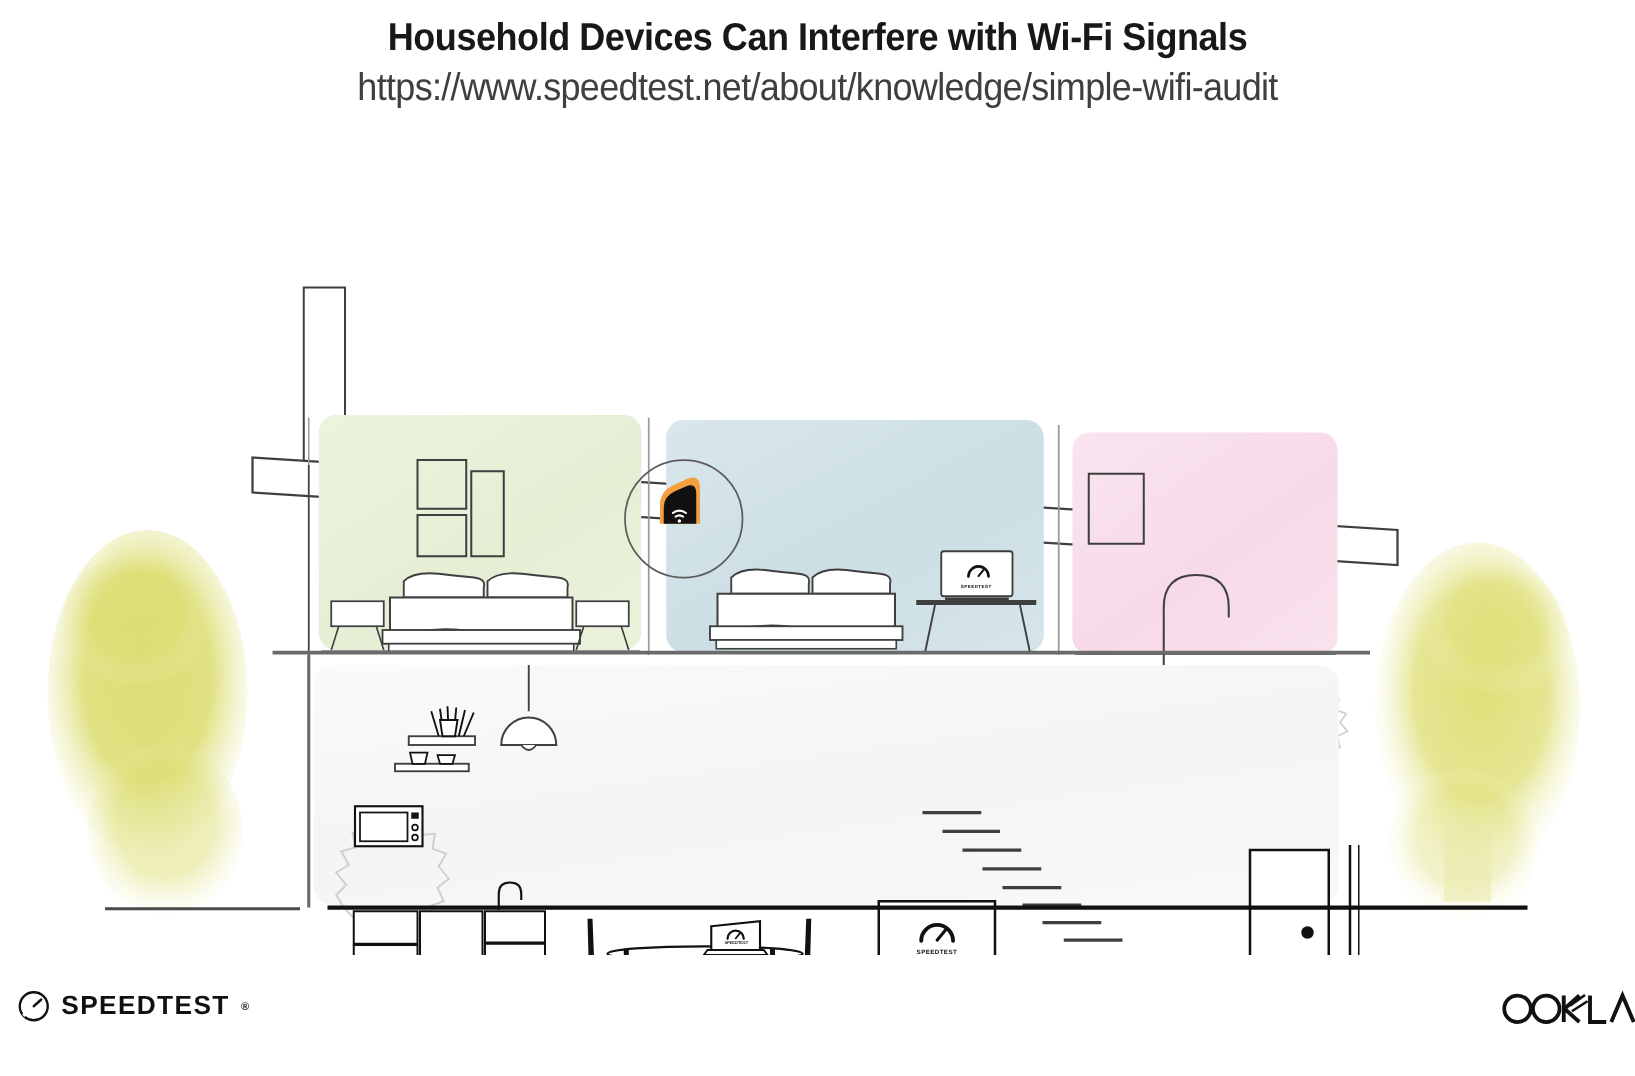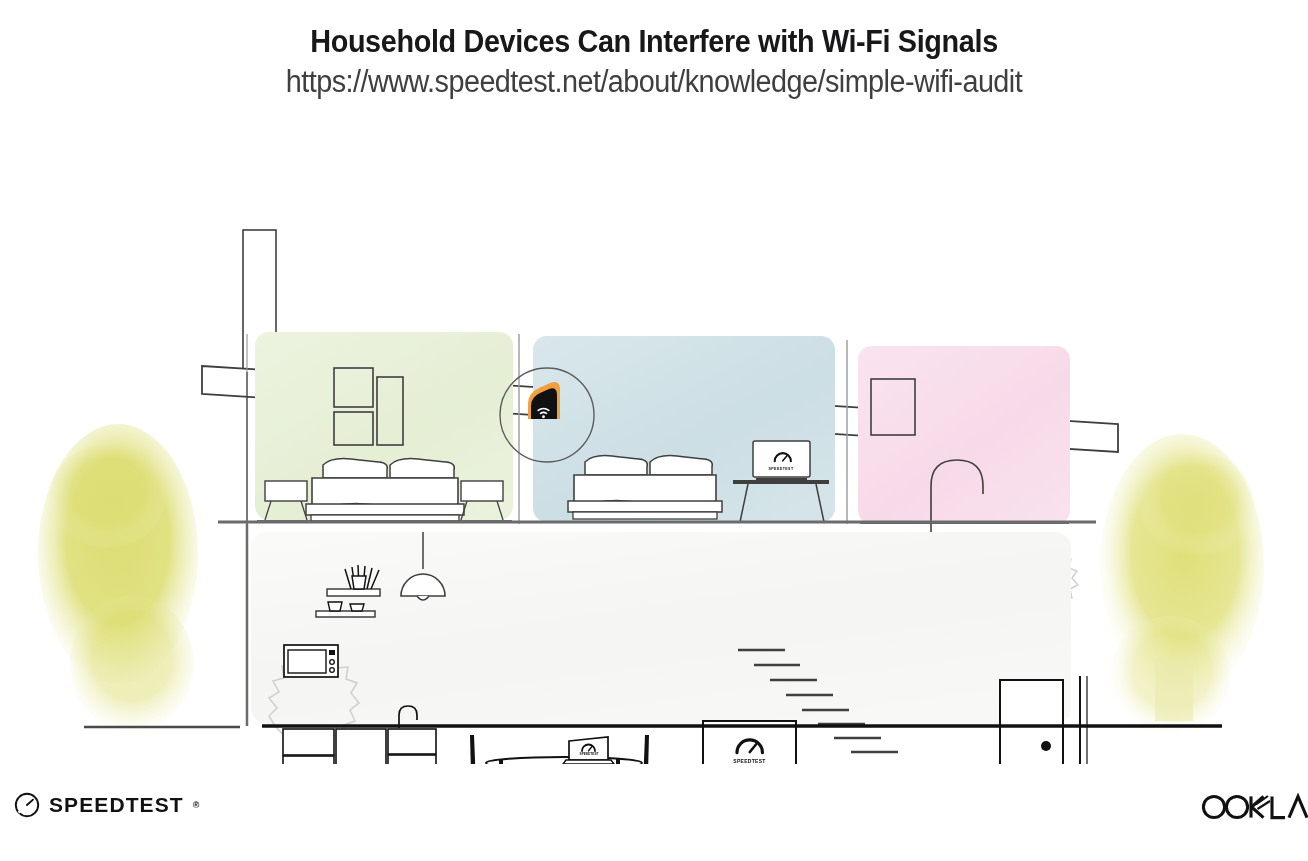--- a/index.html
+++ b/index.html
@@ -4,21 +4,21 @@
 <style>
   html,body{margin:0;padding:0;}
   body{
     width:1308px;height:861px;background:#ffffff;
     font-family:"Liberation Sans", sans-serif;
     overflow:hidden;position:relative;
   }
   .stage{position:absolute;inset:0;}
 
   
-  .header{position:absolute;left:0;top:16px;width:1308px;text-align:center;}
+  .header{position:absolute;left:0;top:4px;width:1308px;text-align:center;}
   .title{
     font-family:"Liberation Sans", sans-serif;
     font-weight:bold;font-size:31px;color:#18181b;
     letter-spacing:-0.4px;margin-top:9px;line-height:1.12;
     transform:scaleX(0.93);transform-origin:center;
   }
   .subtitle{
     font-family:"Liberation Sans", sans-serif;
     font-weight:400;font-size:31px;color:#3f3f42;
     letter-spacing:-0.6px;margin-top:5px;line-height:1.12;

